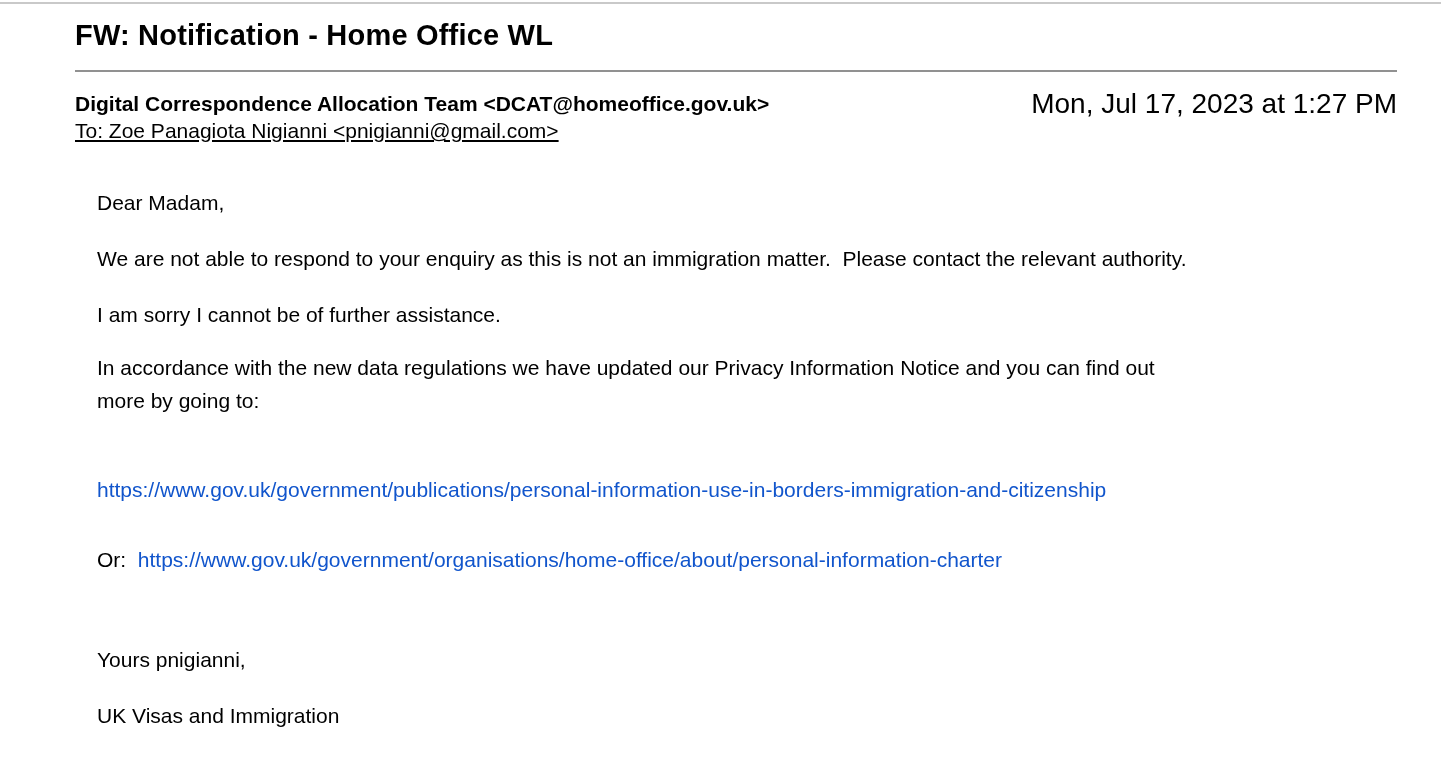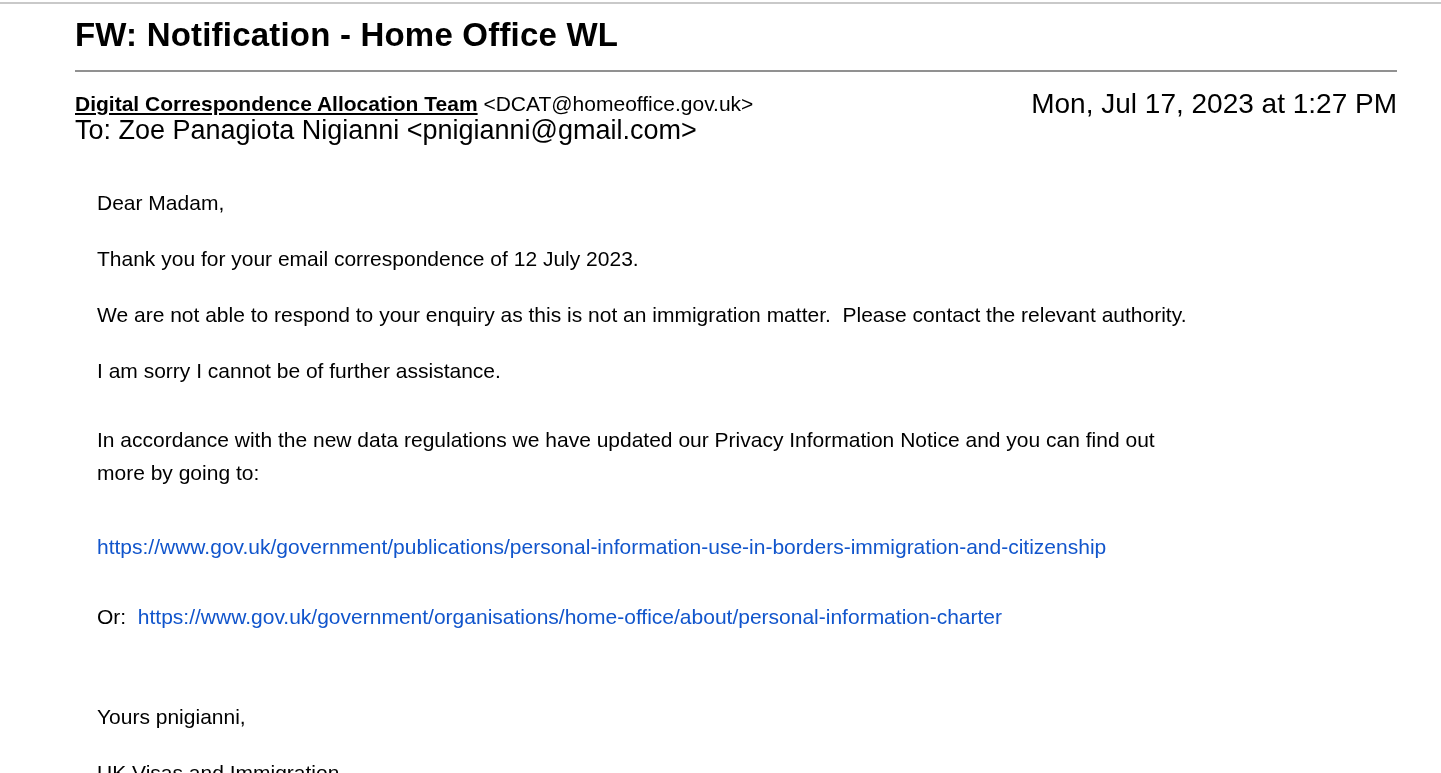--- a/index.html
+++ b/index.html
@@ -20,63 +20,63 @@
     top: 2px;
     left: 0;
     width: 100%;
     height: 2px;
     background: #c9c9c9;
   }
   .email-container {
     padding: 10px 44px 0 75px;
   }
   .subject {
-    font-size: 33px;
+    font-size: 29px;
     font-weight: bold;
     line-height: 34px;
     margin: 8px 0 0 0;
     padding-bottom: 18px;
     border-bottom: 2px solid #919191;
     letter-spacing: 0.2px;
   }
   .header-row {
     display: flex;
     justify-content: space-between;
     align-items: flex-start;
     margin-top: 18px;
     font-size: 21px;
     line-height: 27px;
   }
   .sender-name {
     font-weight: bold;
-    text-decoration: underline;
   }
   .sender-email {
-    font-weight: normal;
+    font-weight: bold;
   }
   .email-date {
     white-space: nowrap;
     font-size: 28px;
   }
   .to-line {
-    font-size: 27px;
+    font-size: 21px;
     line-height: 27px;
+    text-decoration: underline;
   }
   .email-body {
     margin: 42px 0 0 22px;
     font-size: 21px;
     line-height: 33px;
     max-width: 1280px;
   }
   .email-body p {
     margin: 0 0 23px 0;
     white-space: pre-wrap;
   }
-  .email-body p.gap-after-sorry   { margin-bottom: 36px; }
-  .email-body p.gap-after-privacy { margin-bottom: 41px; }
+  .email-body p.gap-after-sorry   { margin-bottom: 20px; }
+  .email-body p.gap-after-privacy { margin-bottom: 56px; }
   .email-body p.gap-after-link1   { margin-bottom: 37px; }
   .email-body p.gap-after-or      { margin-bottom: 67px; }
   .email-body a {
     color: #1155cc;
     text-decoration: none;
     cursor: pointer;
   }
 </style>
 </head>
 <body>
@@ -93,21 +93,20 @@
     </div>
     <div class="email-date">Mon, Jul 17, 2023 at 1:27 PM</div>
   </div>
 
   <div class="to-line">To: Zoe Panagiota Nigianni &lt;pnigianni@gmail.com&gt;</div>
 
   <div class="email-body">
 
     <p>Dear Madam,</p>
 
-    <p>Thank you for your email correspondence of 12 July 2023.</p>
 
     <p>We are not able to respond to your enquiry as this is not an immigration matter.  Please contact the relevant authority.</p>
 
     <p class="gap-after-sorry">I am sorry I cannot be of further assistance.</p>
 
     <p class="gap-after-privacy">In accordance with the new data regulations we have updated our Privacy Information Notice and you can find out
 more by going to:</p>
 
     <p class="gap-after-link1"><a>https://www.gov.uk/government/publications/personal-information-use-in-borders-immigration-and-citizenship</a></p>
 

